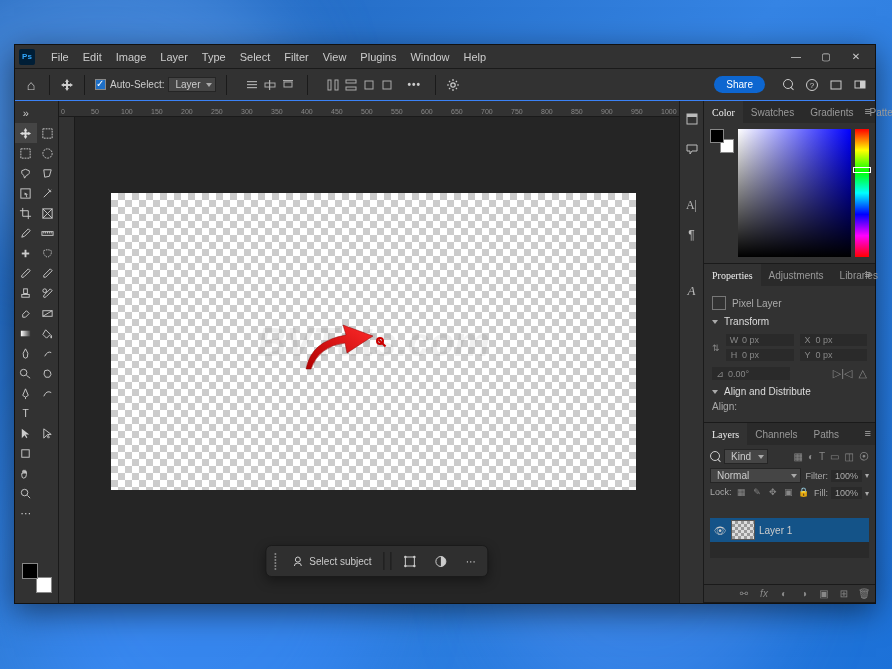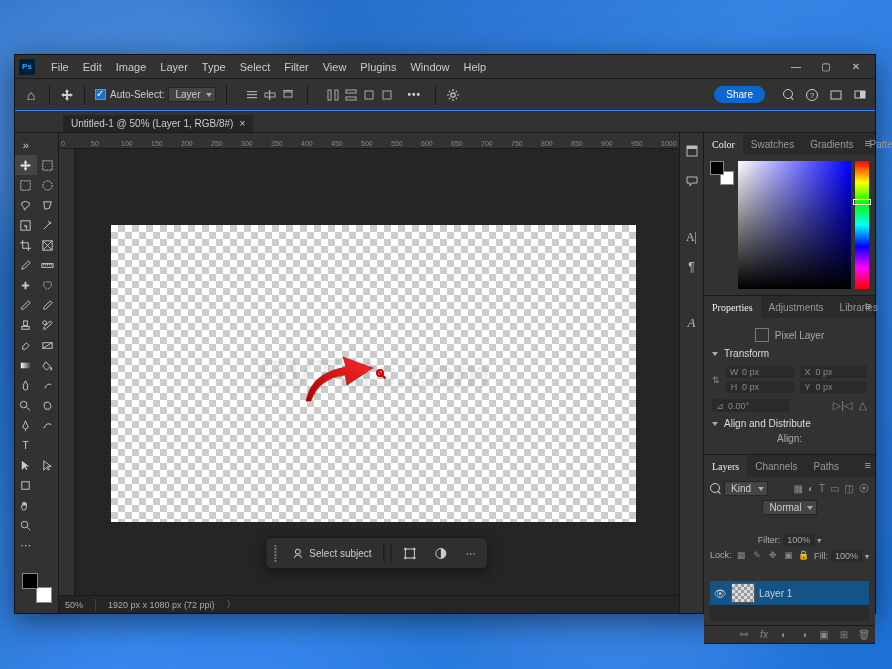--- a/index.html
+++ b/index.html
@@ -2,21 +2,21 @@
 <html><head>
 <meta charset="utf-8">
 <style>
 * { margin: 0; padding: 0; box-sizing: border-box; font-family: "Segoe UI", Tahoma, sans-serif; }
 body { background: linear-gradient(135deg, #1a5fb4 0%, #3584e4 50%, #1c71d8 100%); width: 892px; height: 669px; overflow: hidden; position: relative; }
 .blur-shape { position: absolute; border-radius: 50%; filter: blur(40px); }
 .bs1 { width: 400px; height: 300px; background: rgba(120,180,255,0.4); top: -50px; left: -100px; }
 .bs2 { width: 350px; height: 400px; background: rgba(60,140,255,0.4); bottom: -100px; left: 30px; }
 .bs3 { width: 300px; height: 300px; background: rgba(100,160,255,0.3); bottom: -50px; right: 100px; }
 
-.app-window { position: absolute; top: 54px; left: 14px; width: 862px; height: 560px; background: #323232; border: 1px solid #111; display: flex; flex-direction: column; font-size: 11px; color: #ccc; box-shadow: 0 8px 30px rgba(0,0,0,0.5); }
+.app-window { position: absolute; top: 44px; left: 14px; width: 862px; height: 560px; background: #323232; border: 1px solid #111; display: flex; flex-direction: column; font-size: 11px; color: #ccc; box-shadow: 0 8px 30px rgba(0,0,0,0.5); }
 
 
 .titlebar { height: 24px; background: #323232; display: flex; align-items: center; padding: 0 4px; border-bottom: 1px solid #1a1a1a; }
 .ps-icon { width: 16px; height: 16px; background: #001e36; color: #31a8ff; font-size: 8px; font-weight: bold; display: flex; align-items: center; justify-content: center; border-radius: 2px; margin-right: 10px; }
 .menus { display: flex; gap: 2px; }
 .menu-item { padding: 2px 6px; font-size: 11px; cursor: default; }
 .win-controls { margin-left: auto; display: flex; gap: 0; }
 .win-btn { width: 30px; height: 18px; display: flex; align-items: center; justify-content: center; font-size: 10px; color: #ccc; }
 
 
@@ -96,36 +96,36 @@
 .mini-fgbg { position: relative; width: 24px; height: 24px; }
 .mini-fgbg .sq { position: absolute; width: 14px; height: 14px; border: 1px solid #888; }
 .mini-fgbg .fg { background: #000; top: 0; left: 0; z-index: 2; }
 .mini-fgbg .bg { background: #fff; bottom: 0; right: 0; }
 .color-field { flex: 1; height: 128px; background: linear-gradient(to top, #000, rgba(0,0,0,0)), linear-gradient(to right, #fff, #0000ff); position: relative; }
 .hue-bar { width: 14px; height: 128px; background: linear-gradient(to bottom,#f00,#ff0,#0f0,#0ff,#00f,#f0f,#f00); position: relative; }
 .hue-bar::after { content:""; position:absolute; left:-2px; right:-2px; top:30%; height:4px; border:1px solid #fff; }
 
 
 .props-body { padding: 6px 8px; font-size: 10px; color: #aaa; }
-.prop-row { display: flex; align-items: center; gap: 6px; margin: 4px 0; justify-content: center; }
+.prop-row { display: flex; align-items: center; gap: 6px; margin: 4px 0; }
 .prop-label-icn { width: 14px; height: 14px; border: 1px solid #777; }
 .section-head { display: flex; align-items: center; gap: 4px; margin: 6px 0 4px; font-size: 10px; color: #ddd; }
 .section-head::before { content: ""; border-left: 3px solid transparent; border-right: 3px solid transparent; border-top: 4px solid #aaa; margin-right: 2px; }
 .twocol { display: flex; gap: 6px; margin: 3px 0; }
 .numfield { flex: 1; display: flex; align-items: center; gap: 3px; background: #2a2a2a; padding: 1px 3px; font-size: 9px; color: #888; }
 .numfield .lab { width: 10px; text-align: center; }
 .numfield .val { flex: 1; }
 .link-icn { width: 10px; font-size: 9px; color: #888; display: flex; align-items: center; }
 
 
 .layers-body { padding: 4px 6px; font-size: 10px; }
 .lay-top { display: flex; align-items: center; gap: 4px; margin-bottom: 4px; }
 .lay-filters { display: flex; gap: 5px; align-items: center; margin-left: auto; }
 .lay-filters i { font-size: 10px; color: #888; font-style: normal; }
-.lay-row2 { display: flex; align-items: center; gap: 19px; margin-bottom: 4px; flex-direction: column; }
+.lay-row2 { display: flex; align-items: center; gap: 4px; margin-bottom: 4px; }
 .lay-row2 .dropdown { flex: 1; }
 .opac { display: flex; align-items: center; gap: 3px; font-size: 9px; color: #aaa; }
 .opac .val { background: #2a2a2a; padding: 1px 4px; }
 .lock-row { display: flex; align-items: flex-start; gap: 4px; font-size: 9px; color: #aaa; margin-bottom: 19px; }
 .lock-row i { font-style: normal; width: 12px; text-align: center; color: #888; }
 .layer-list { background: #2a2a2a; min-height: 40px; }
 .layer-item { display: flex; align-items: center; gap: 4px; padding: 2px 3px; background: #1864ab; background: #2a2a2a; }
 .layer-item.sel { background: #1f5aa8; background: #0d4f8f; background: #2d5986; }
 .layer-item.sel { background: #145388; }
 .eye { width: 14px; height: 14px; display: flex; align-items: center; justify-content: center; font-size: 10px; }
@@ -259,26 +259,20 @@
         </div>
       <div class="ricon">
           <svg width="14" height="14">
             <rect x="2" y="3" width="10" height="7" fill="none" stroke="#ccc"></rect>
             <rect x="7" y="3" width="5" height="7" fill="#ccc"></rect>
           </svg>
         </div>
     </div>
   </div>
 
-  <div class="doctabs">
-    <div class="doctab">
-      <span>Untitled-1 @ 50% (Layer 1, RGB/8#)</span>
-      <span class="tab-close">×</span>
-    </div>
-  </div>
 
   <div class="main-row">
 
     <div class="toolbox">
       <div class="tool-row">
           <div class="tool">»</div>
           <div class="tool"></div>
         </div>
       <div class="tool-row">
           <div class="tool active">
@@ -596,26 +590,20 @@
             <div class="ctx-btn">
                 <svg width="13" height="13">
                   <circle cx="6.5" cy="6.5" r="5" fill="none" stroke="#ccc"></circle>
                   <path d="M6.5 1.5 A5 5 0 0 1 6.5 11.5 Z" fill="#ccc"></path>
                 </svg>
               </div>
             <div class="ctx-btn">⋯</div>
           </div>
         </div>
       </div>
-      <div class="statusbar">
-        <span>50%</span>
-        <div class="statussep"></div>
-        <span>1920 px x 1080 px (72 ppi)</span>
-        <span>〉</span>
-      </div>
     </div>
 
     <div class="rightcol">
       <div class="iconstrip">
         <div class="strip-icn">
             <svg width="14" height="14">
               <rect x="2" y="2" width="10" height="10" fill="none" stroke="#bbb"></rect>
               <rect x="2" y="2" width="10" height="3" fill="#bbb"></rect>
             </svg>
           </div>

